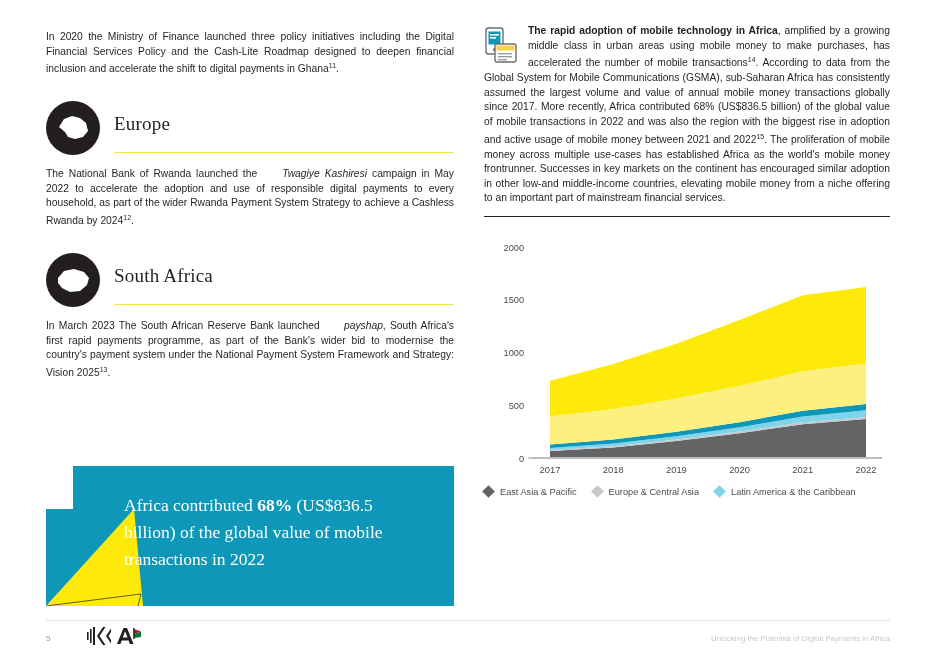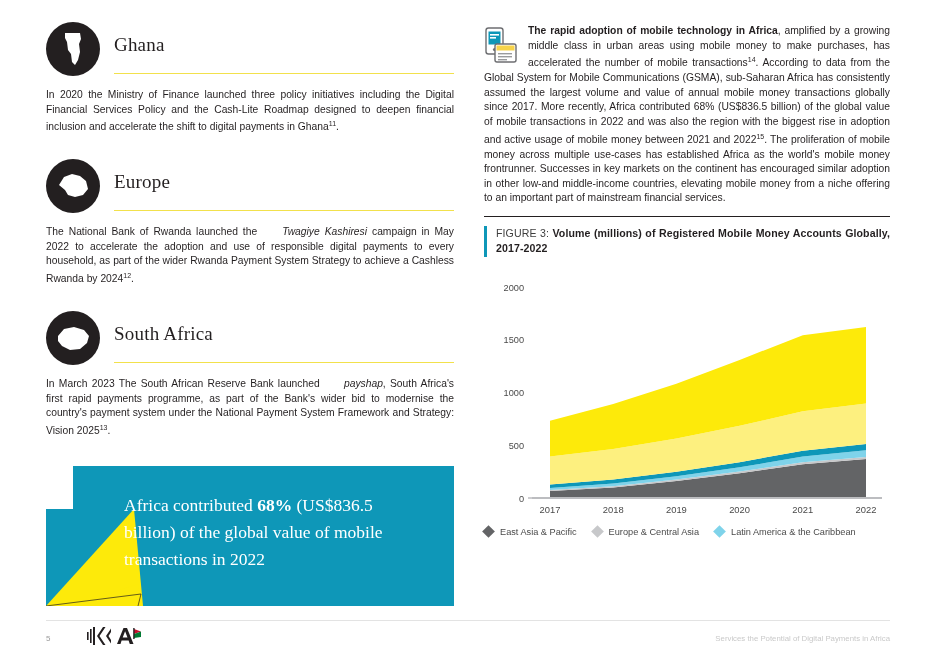--- a/index.html
+++ b/index.html
@@ -100,29 +100,20 @@
   }
 </style>
 </head>
 <body>
 
 <div class="page">
 
   <div class="left-col">
 
     <div class="country-block">
-      <div class="country-head">
-        <div class="country-badge">
-          <svg width="34" height="38" viewBox="0 0 34 38">
-            <path fill="#ffffff" d="M9 3 L24 3 L25 9 L23 14 L24 22 L22 30 L19 35 L16 32 L15 24 L12 20 L11 12 L9 8 Z"></path>
-          </svg>
-        </div>
-        <div class="country-name">Ghana</div>
-        <div class="country-rule"></div>
-      </div>
       <div class="country-text"><span>In 2020 the Ministry of Finance launched three policy initiatives including the Digital Financial Services Policy and the Cash-Lite Roadmap designed to deepen financial inclusion and accelerate the shift to digital payments in Ghana</span><sup>11</sup><span>.</span></div>
     </div>
 
     <div class="country-block">
       <div class="country-head">
         <div class="country-badge">
           <svg width="36" height="30" viewBox="0 0 36 30">
             <path fill="#ffffff" d="M4 14 L9 6 L17 3 L25 5 L31 10 L33 18 L28 24 L20 26 L13 24 L10 19 Z M14 11 L20 10 L22 15 L17 18 L13 15 Z"></path>
           </svg>
         </div>
@@ -175,27 +166,20 @@
           <rect x="14" y="30" width="14" height="1.4" fill="#9a9b9d"></rect>
           <rect x="14" y="33" width="9" height="1.4" fill="#9a9b9d"></rect>
         </svg>
       </div>
       <div class="intro-text"><b>The rapid adoption of mobile technology in Africa</b><span>, amplified by a growing middle class in urban areas using mobile money to make purchases, has accelerated the number of mobile transactions</span><sup>14</sup><span>. According to data from the Global System for Mobile Communications (GSMA), sub-Saharan Africa has consistently assumed the largest volume and value of annual mobile money transactions globally since 2017. More recently, Africa contributed 68% (US$836.5 billion) of the global value of mobile transactions in 2022 and was also the region with the biggest rise in adoption and active usage of mobile money between 2021 and 2022</span><sup>15</sup><span>. The proliferation of mobile money across multiple use-cases has established Africa as the world's mobile money frontrunner. Successes in key markets on the continent has encouraged similar adoption in other low-and middle-income countries, elevating mobile money from a niche offering to an important part of mainstream financial services.</span></div>
       <div style="clear:both;"></div>
     </div>
 
     <div class="fig-divider"></div>
 
-    <div class="fig-caption">
-      <div class="fig-bar"></div>
-      <div class="fig-caption-text">
-        <span class="lead">FIGURE 3:</span>
-        <b>Volume (millions) of Registered Mobile Money Accounts Globally, 2017-2022</b>
-      </div>
-    </div>
 
     <div class="chart">
       <svg width="406" height="252" viewBox="0 0 406 252">
         <g id="chart-ylabels">
             <text x="40" y="232.5" text-anchor="end" font-family="&quot;Liberation Sans&quot;, sans-serif" font-size="9.2" fill="#4a4a4a">0</text>
             <line x1="44" x2="52" y1="229" y2="229" stroke="#bcbdc0" stroke-width="1.5"></line>
             <text x="40" y="179.75" text-anchor="end" font-family="&quot;Liberation Sans&quot;, sans-serif" font-size="9.2" fill="#4a4a4a">500</text>
             <text x="40" y="127" text-anchor="end" font-family="&quot;Liberation Sans&quot;, sans-serif" font-size="9.2" fill="#4a4a4a">1000</text>
             <text x="40" y="74.25" text-anchor="end" font-family="&quot;Liberation Sans&quot;, sans-serif" font-size="9.2" fill="#4a4a4a">1500</text>
             <text x="40" y="21.5" text-anchor="end" font-family="&quot;Liberation Sans&quot;, sans-serif" font-size="9.2" fill="#4a4a4a">2000</text>
@@ -252,16 +236,16 @@
           <path d="M20 10 L25 2.5 L25 6 L22.5 10 L25 14 L25 17.5 Z"></path>
         </g>
       </svg>
       <svg width="26" height="20" viewBox="0 0 26 20" style="margin-left:4px;">
         <path d="M1 18 L7.5 2 L11 2 L17.5 18 L13.8 18 L12.6 14.6 L5.6 14.6 L4.5 18 Z M6.7 11.6 L11.5 11.6 L9.1 5.3 Z" fill="#231f20"></path>
         <polygon points="18,3 25,5.5 18,8" fill="#c8102e"></polygon>
         <polygon points="18,8 25,5.5 25,11 18,12" fill="#007a33"></polygon>
         <rect x="17.2" y="2" width="1.4" height="11" fill="#231f20"></rect>
       </svg>
     </div>
-    <div class="footer-right">Services the Potential of Digital Payments in Africa</div>
+    <div class="footer-right">Unlocking the Potential of Digital Payments in Africa</div>
   </div>
 
 </div>
 
 </body></html>

